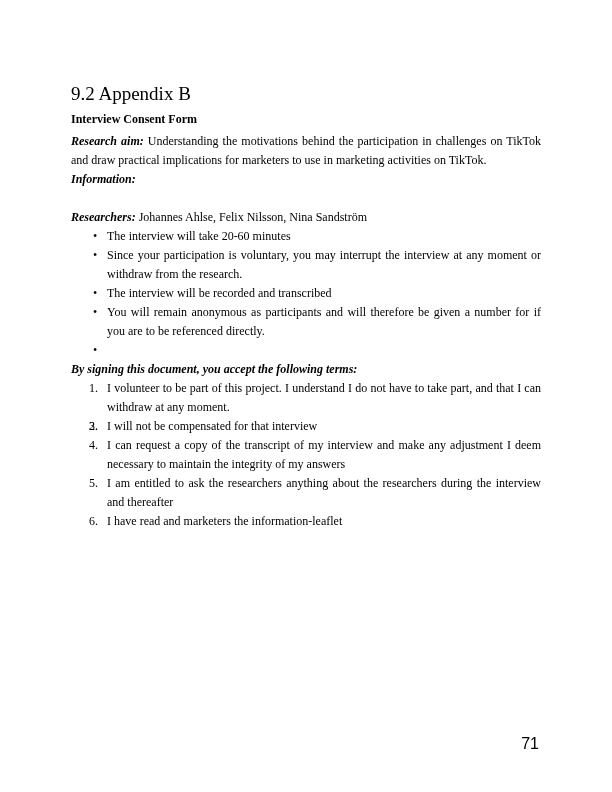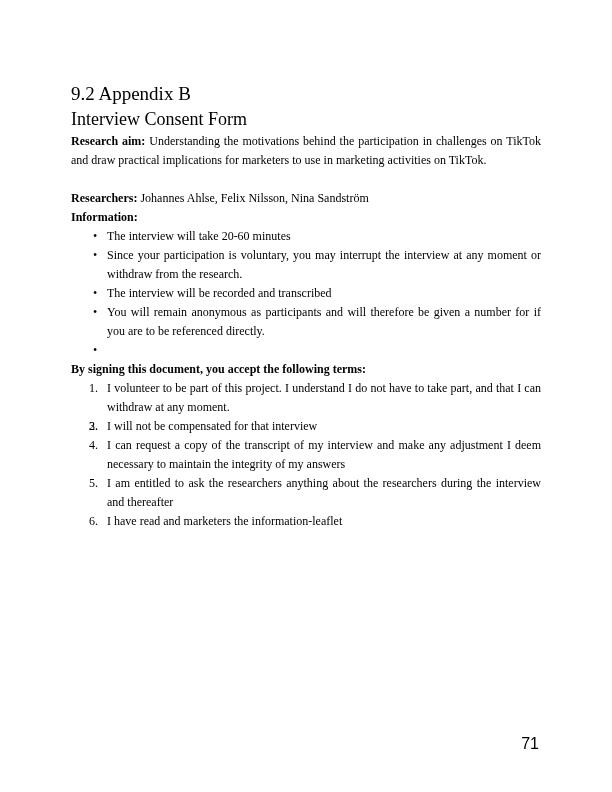--- a/index.html
+++ b/index.html
@@ -20,32 +20,32 @@
     width: 470px;
     margin-top: 11px;
   }
   .section-heading {
     font-size: 19px;
     font-weight: normal;
     line-height: 21px;
     margin-bottom: 6px;
   }
   .form-title {
-    font-size: 18px;
-    font-weight: normal;
+    font-size: 12px;
+    font-weight: bold;
     line-height: 19px;
   }
   .body-text {
     font-size: 12px;
     line-height: 19px;
     text-align: justify;
   }
   .mt-para { margin-top: 3px; }
   .mt-blank { margin-top: 19px; }
-  .bold { font-weight: bold; }
+  .bold { font-weight: bold; font-style: italic; }
   ul.bullet-list, ol.terms-list {
     list-style: none;
     font-size: 12px;
     line-height: 19px;
   }
   ul.bullet-list li, ol.terms-list li {
     position: relative;
     padding-left: 36px;
     text-align: justify;
   }
@@ -74,23 +74,23 @@
 
 <div class="page">
   <div class="content">
 
     <h1 class="section-heading">9.2 Appendix B</h1>
 
     <h2 class="form-title">Interview Consent Form</h2>
 
     <p class="body-text mt-para"><span class="bold">Research aim:</span> <span>Understanding the motivations behind the participation in challenges on TikTok and draw practical implications for marketers to use in marketing activities on TikTok.</span></p>
 
+    <p class="body-text bold">Information:</p>
+
     <p class="body-text mt-blank"><span class="bold">Researchers:</span> <span>Johannes Ahlse, Felix Nilsson, Nina Sandström</span></p>
-
-    <p class="body-text bold">Information:</p>
 
     <ul class="bullet-list">
       <li>
         <span class="marker">•</span>
         <span>The interview will take 20-60 minutes</span>
       </li>
       <li>
         <span class="marker">•</span>
         <span>Since your participation is voluntary, you may interrupt the interview at any moment or withdraw from the research.</span>
       </li>

